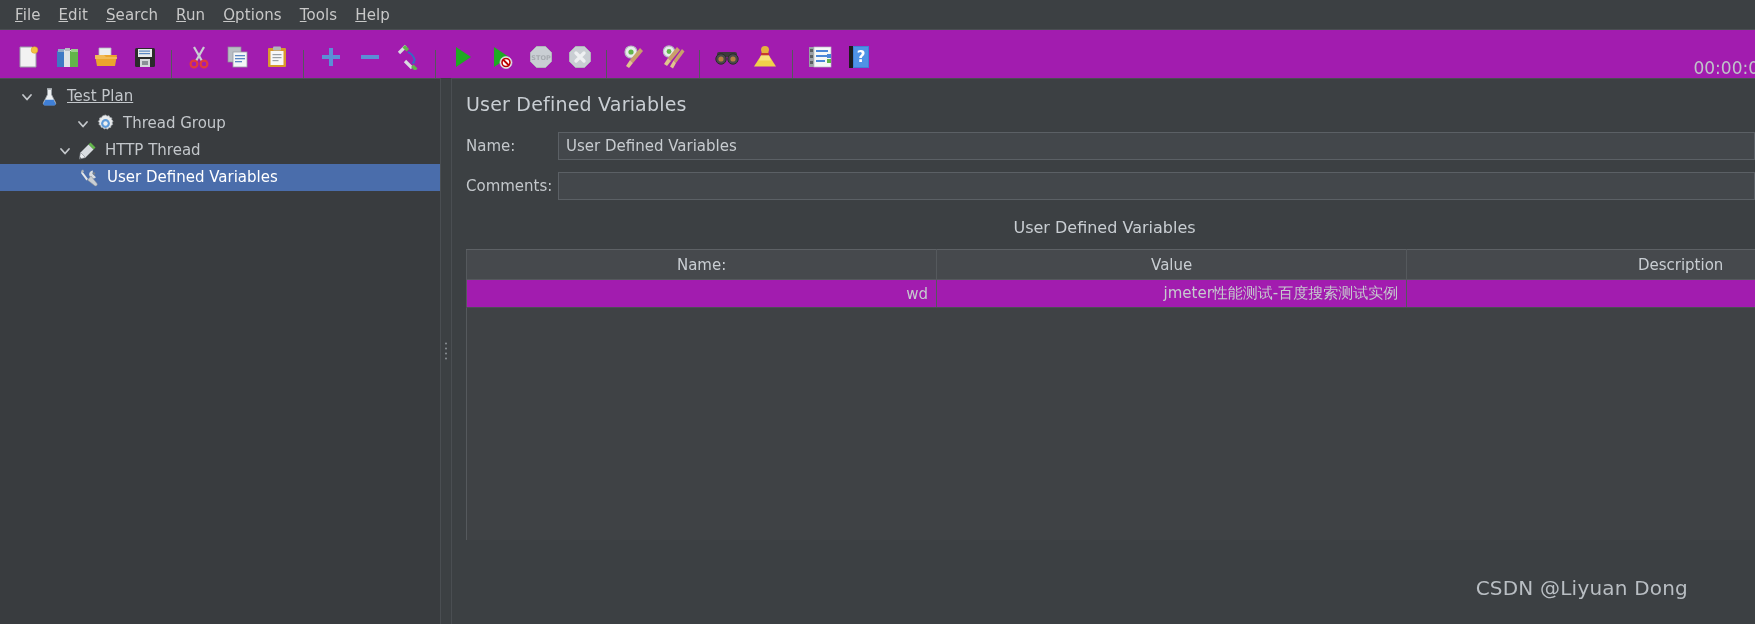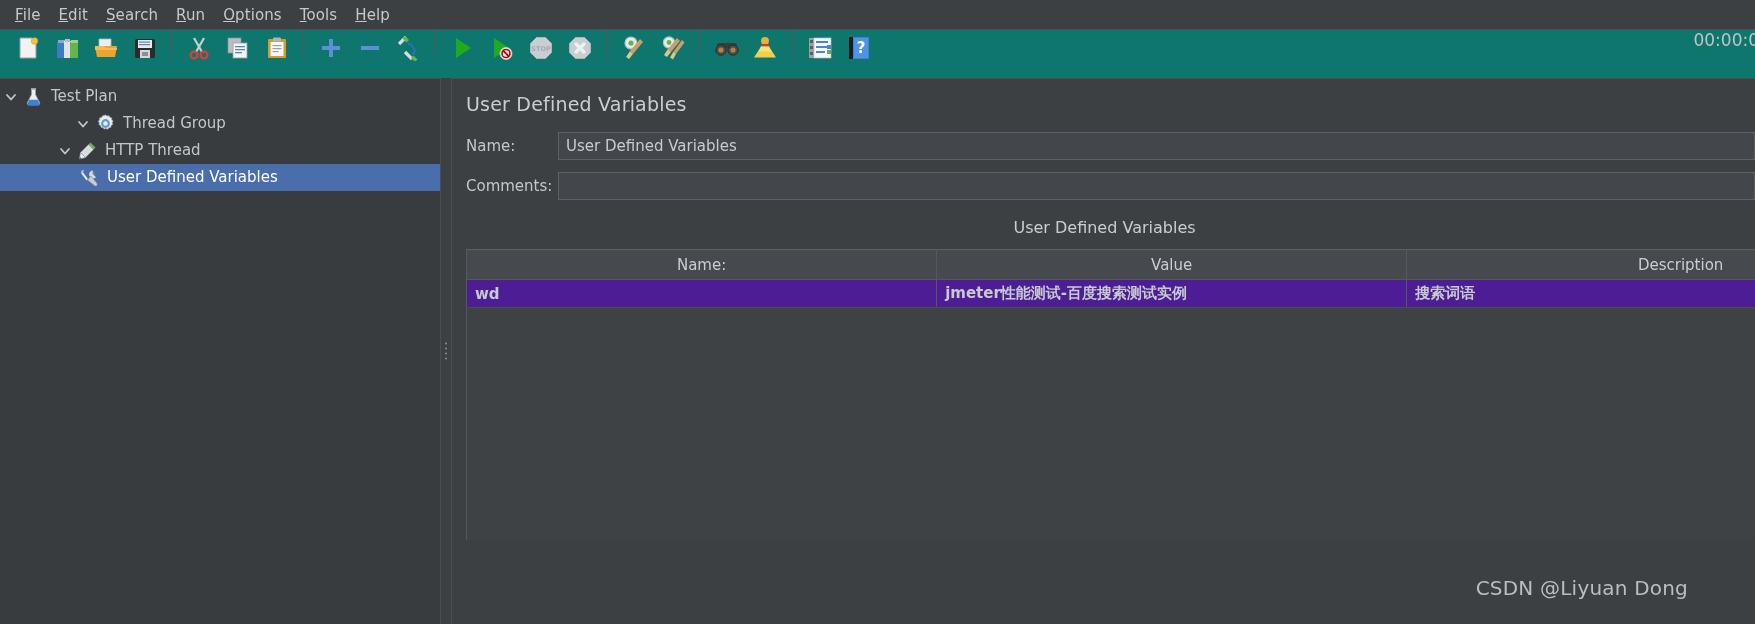--- a/index.html
+++ b/index.html
@@ -32,23 +32,23 @@
     padding: 2px 9px;
     cursor: default;
     white-space: nowrap;
     letter-spacing: 0.1px;
   }
   .menu-item u { text-decoration: underline; }
 
   
   .toolbar {
     height: 49px;
-    background: #0f766e;
+    background: #a21caf;
     border-top: 1px solid #4a4e52;
-    display: flex; align-items: flex-start;
+    display: flex; align-items: flex-end;
     padding: 0 8px;
     flex: 0 0 49px;
     position: relative;
   }
   .tb-btn {
     width: 39px; height: 39px;
     display: inline-flex; align-items: center; justify-content: center;
     border-radius: 2px;
     cursor: default;
     flex: 0 0 39px;
@@ -191,32 +191,31 @@
     background: #46494d;
     border: 1px solid #55595d;
     border-top: 1px solid #5d6165;
     color: #c9ced3;
     font-size: 15px;
     font-weight: normal;
     height: 30px;
     text-align: center;
   }
   .udv-table td {
-    background: #4c1d95;
+    background: #a21caf;
     border-left: 1px solid #55595d;
     border-right: 1px solid #55595d;
     border-bottom: 1px solid #4b4f53;
     color: #c6cace;
     font-size: 15px;
     height: 28px;
     padding: 0 8px;
-    text-align: left;
+    text-align: right;
     overflow: hidden;
     white-space: nowrap;
-    font-weight: bold;
   }
   .table-body-fill {
     background: #3f4245;
     border-left: 1px solid #55595d;
     border-right: 1px solid #55595d;
     width: calc(100% + 200px);
     height: 232px;
   }
 
   .watermark {
@@ -483,21 +482,21 @@
 
     <div class="tb-spacer"></div>
     <div class="timer">00:00:0</div>
   </div>
 
   <div class="body-split">
 
     <div class="tree-panel">
       <div class="tree">
 
-        <div class="tree-row" style="padding-left:0px;">
+        <div class="tree-row" style="padding-left:16px;text-decoration:underline;">
           <span class="tree-toggle">
             <svg width="12" height="12" viewBox="0 0 12 12">
                 <path d="M2 4 L6 8.5 L10 4" stroke="#c3c7cb" stroke-width="1.8" fill="none" stroke-linecap="round" stroke-linejoin="round"></path>
               </svg>
           </span>
           <span class="tree-icon">
             <svg width="19" height="19" viewBox="0 0 19 19">
               <path d="M7.5 2 h4 v5.5 l4 8 a1.6 1.6 0 0 1 -1.4 2.4 h-9.2 a1.6 1.6 0 0 1 -1.4 -2.4 l4 -8 z" fill="#eceff1" stroke="#9aa0a6" stroke-width="0.8"></path>
               <path d="M5.4 12.8 h8.2 l1.9 3.6 a1.4 1.4 0 0 1 -1.2 2.1 h-9.6 a1.4 1.4 0 0 1 -1.2 -2.1 z" fill="#3f7fd6"></path>
               <rect x="7" y="1.2" width="5" height="1.6" fill="#b0b5ba"></rect>

